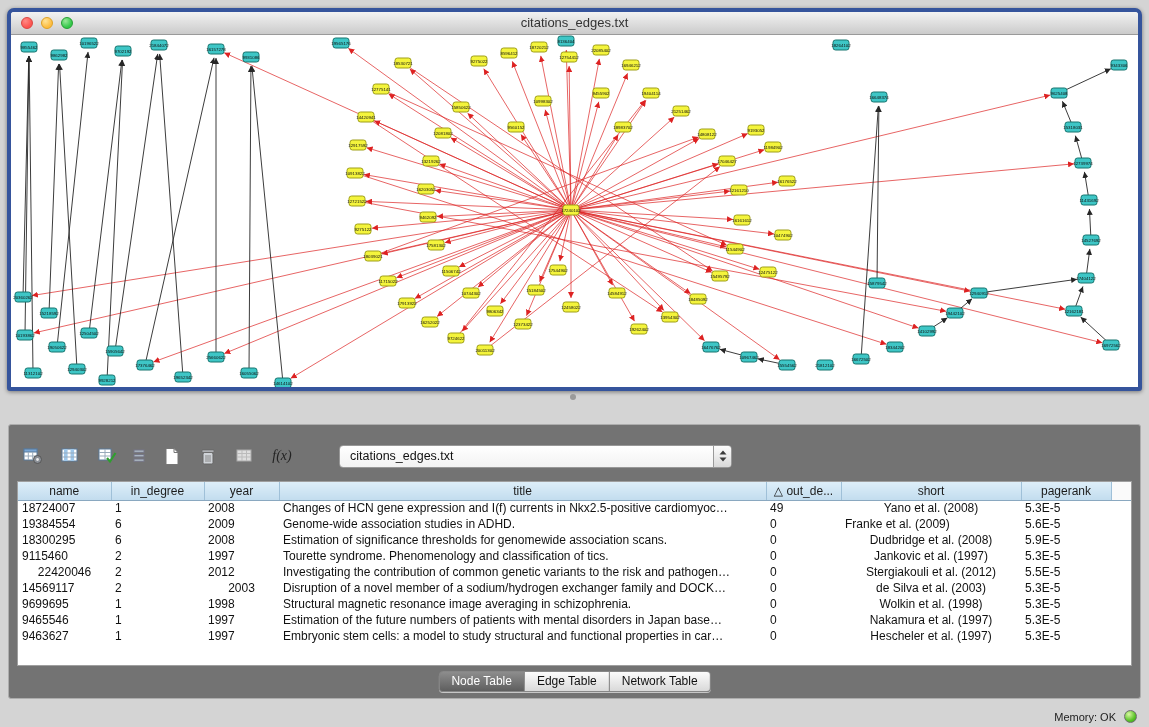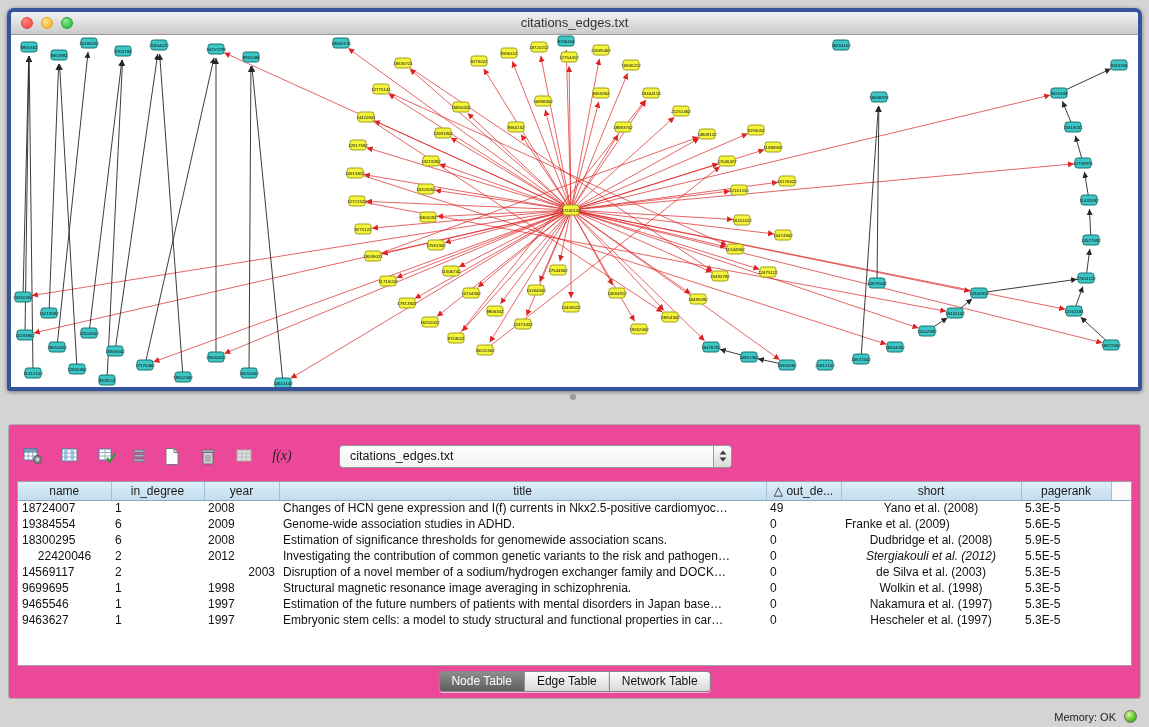--- a/index.html
+++ b/index.html
@@ -38,21 +38,21 @@
   .panel-header{
     height:22px;background:linear-gradient(#fafafa,#d8d8d8);
     border-top:1px solid #bdbdbd;border-bottom:1px solid #a8a8a8;
     display:flex;align-items:center;padding:0 10px;box-sizing:border-box;
   }
   .panel-header .ph-title{font-size:12px;color:#222;flex:1;}
   .ph-icons{display:flex;gap:12px;align-items:center;}
   .ph-icons .icon-btn{width:14px;height:14px;display:flex;align-items:center;justify-content:center;cursor:default;}
   .panel-body{
     position:absolute;left:8px;right:8px;top:26px;bottom:28px;
-    background:#ec4899;border:1px solid #adadad;border-radius:3px;
+    background:#737373;border:1px solid #adadad;border-radius:3px;
   }
   
   .tp-toolbar{position:absolute;left:0;right:0;top:0;height:52px;display:flex;align-items:center;padding:10px 10px 0 10px;box-sizing:border-box;gap:9px;}
   .tool-btn{width:28px;height:28px;display:flex;align-items:center;justify-content:center;border-radius:4px;}
   .tool-btn.narrow{width:18px;}
   .fx{font-family:"Liberation Serif",serif;font-style:italic;font-size:14px;color:#222;}
   .combo{
     margin-left:34px;width:393px;height:23px;box-sizing:border-box;
     background:linear-gradient(#ffffff,#f2f2f2);
     border:1px solid #989898;border-radius:4px;
@@ -555,33 +555,43 @@
               <td class="c0" style="text-align: left;">18300295</td>
               <td class="c1" style="text-align: left;">6</td>
               <td class="c2" style="text-align: left;">2008</td>
               <td class="c3" style="text-align: left;">Estimation of significance thresholds for genomewide association scans.</td>
               <td class="c4" style="text-align: left;">0</td>
               <td class="c5" style="text-align: center;">Dudbridge et al. (2008)</td>
               <td class="c6" style="text-align: left;">5.9E-5</td>
               <td class="c7"></td>
             </tr>
             <tr>
+              <td class="c0" style="text-align: left;">9115460</td>
+              <td class="c1" style="text-align: left;">2</td>
+              <td class="c2" style="text-align: left;">1997</td>
+              <td class="c3" style="text-align: left;">Tourette syndrome. Phenomenology and classification of tics.</td>
+              <td class="c4" style="text-align: left;">0</td>
+              <td class="c5" style="text-align: center;">Jankovic et al. (1997)</td>
+              <td class="c6" style="text-align: left;">5.3E-5</td>
+              <td class="c7"></td>
+            </tr>
+            <tr>
               <td class="c0" style="text-align: center;">22420046</td>
               <td class="c1" style="text-align: left;">2</td>
               <td class="c2" style="text-align: left;">2012</td>
               <td class="c3" style="text-align: left;">Investigating the contribution of common genetic variants to the risk and pathogen…</td>
               <td class="c4" style="text-align: left;">0</td>
-              <td class="c5" style="text-align: center; font-style: italic;">Stergiakouli et al. (2012)</td>
+              <td class="c5" style="text-align: center;">Stergiakouli et al. (2012)</td>
               <td class="c6" style="text-align: left;">5.5E-5</td>
               <td class="c7"></td>
             </tr>
             <tr>
               <td class="c0" style="text-align: left;">14569117</td>
               <td class="c1" style="text-align: left;">2</td>
-              <td class="c2" style="text-align: right; margin-left: 35px;">2003</td>
+              <td class="c2" style="text-align: center; margin-left: 35px;">2003</td>
               <td class="c3" style="text-align: left;">Disruption of a novel member of a sodium/hydrogen exchanger family and DOCK…</td>
               <td class="c4" style="text-align: left;">0</td>
               <td class="c5" style="text-align: center;">de Silva et al. (2003)</td>
               <td class="c6" style="text-align: left;">5.3E-5</td>
               <td class="c7"></td>
             </tr>
             <tr>
               <td class="c0" style="text-align: left;">9699695</td>
               <td class="c1" style="text-align: left;">1</td>
               <td class="c2" style="text-align: left;">1998</td>

